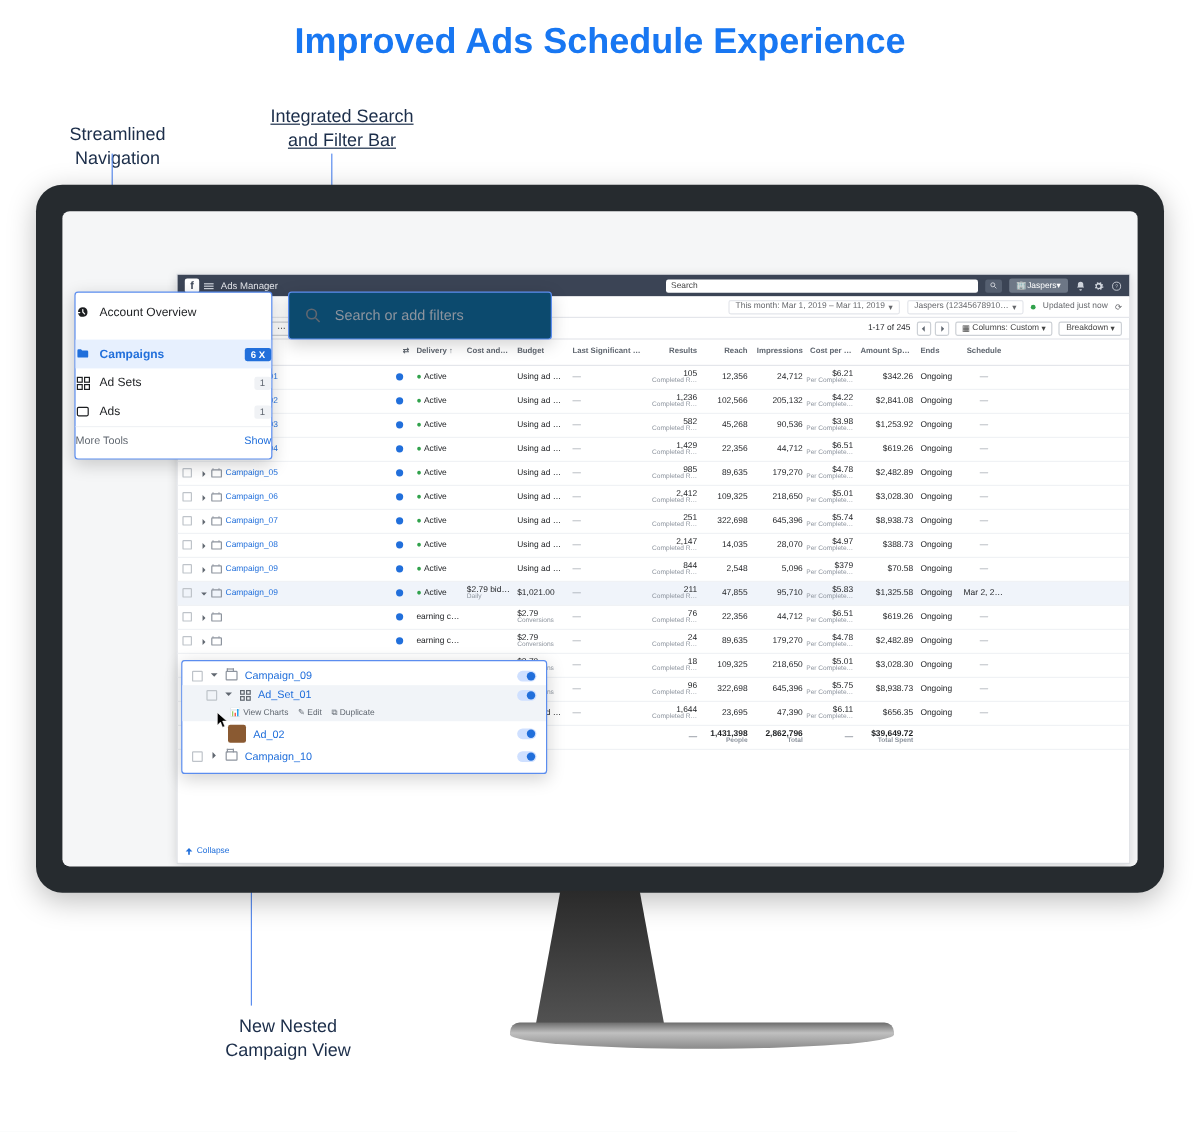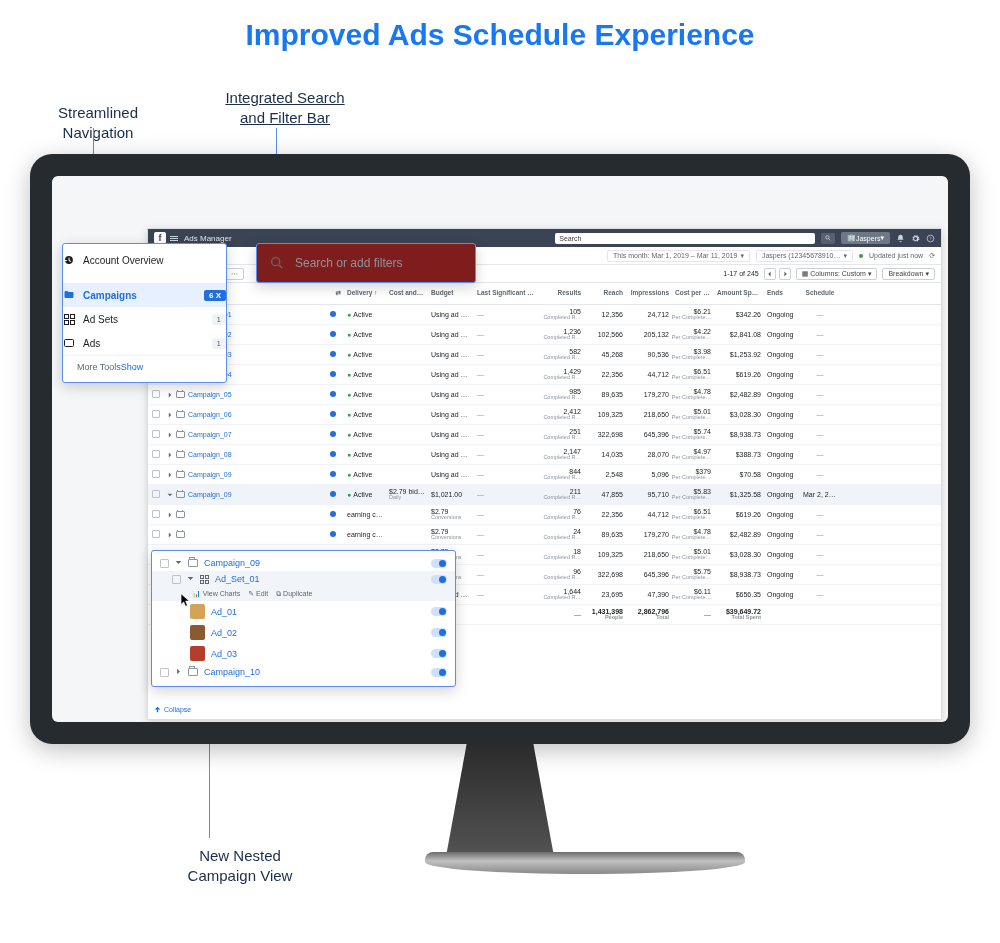--- a/index.html
+++ b/index.html
@@ -83,29 +83,29 @@
 .active-dot { color: #31a24c; font-weight: 700; margin-right: 2px; }
 .num-stack { display: flex; flex-direction: column; align-items: flex-end; line-height: 1; }
 .dash { color: #8d949e; }
 
 
 .sidebar-card { position: absolute; left: 10px; top: 67px; width: 165px; background: #fff; border: 1.5px solid #5b8def; border-radius: 3px; box-shadow: 0 4px 14px rgba(0,0,0,0.18); padding: 4px 0; z-index: 10; font-size: 10px; }
 .sidebar-card .s-item { display: flex; align-items: center; padding: 6px 0; gap: 8px; color: #1c1e21; }
 .sidebar-card .s-item.active { background: #e7f0fe; color: #216fdb; font-weight: 600; margin-top: 11px; }
 .sidebar-card .s-badge { margin-left: auto; background: #216fdb; color: #fff; border-radius: 2px; padding: 1px 5px; font-size: 8px; font-weight: 700; }
 .sidebar-card .s-count { margin-left: auto; background: #f0f2f5; color: #606770; border-radius: 2px; padding: 1px 5px; font-size: 8px; }
-.sidebar-card .s-more { display: flex; justify-content: flex-start; padding: 6px 14px; font-size: 9px; color: #606770; border-top: 1px solid #f0f2f5; }
+.sidebar-card .s-more { display: flex; justify-content: space-between; padding: 6px 0; font-size: 9px; color: #606770; border-top: 1px solid #f0f2f5; }
 .sidebar-card .s-show { color: #216fdb; }
 .s-icon { width: 12px; height: 12px; display: flex; align-items: center; justify-content: center; }
 .s-icon svg { width: 12px; height: 12px; fill: currentColor; }
 .grid2 { display: grid; grid-template-columns: 5px 5px; grid-template-rows: 5px 5px; gap: 1px; }
 .grid2 span { border: 1px solid currentColor; }
 
 
-.search-card { position: absolute; left: 204px; top: 67px; width: 220px; height: 40px; background: #7f1d1d; border: 1.5px solid #5b8def; border-radius: 3px; box-shadow: 0 4px 14px rgba(0,0,0,0.18); z-index: 10; display: flex; align-items: center; padding: 0 12px; gap: 10px; }
+.search-card { position: absolute; left: 188px; top: 67px; width: 220px; height: 40px; background: #0c4a6e; border: 1.5px solid #5b8def; border-radius: 3px; box-shadow: 0 4px 14px rgba(0,0,0,0.18); z-index: 10; display: flex; align-items: center; padding: 0 12px; gap: 10px; }
 .search-card svg { width: 16px; height: 16px; stroke: #606770; fill: none; stroke-width: 2; }
 .search-card .ph { color: #8d949e; font-size: 12px; }
 
 
 .nested-card { position: absolute; left: 99px; top: 374px; width: 305px; background: #fff; border: 1.5px solid #5b8def; border-radius: 3px; box-shadow: 0 4px 14px rgba(0,0,0,0.18); z-index: 10; font-size: 9px; padding: 4px 0 6px; }
 .nested-card .n-row { display: flex; align-items: center; padding: 3px 8px; gap: 6px; position: relative; }
 .nested-card .n-row.hover { background: #f1f4f8; }
 .n-toggle { margin-left: auto; width: 16px; height: 9px; background: #cfe0ff; border-radius: 6px; position: relative; }
 .n-toggle:after { content: ""; position: absolute; right: 1px; top: 1px; width: 7px; height: 7px; border-radius: 50%; background: #216fdb; }
 .n-check { width: 9px; height: 9px; border: 1px solid #bec3c9; border-radius: 1px; }
@@ -1049,32 +1049,22 @@
             </svg></span>
         <span class="n-toggle"></span>
         <div class="n-sub" style="width:100%;">
           <span>📊 <span>View Charts</span></span>
           <span>✎ <span>Edit</span></span>
           <span>⧉ <span>Duplicate</span></span>
         </div>
       </div>
       <div id="nested-ads">
           <div class="n-row indent2">
-    <span class="n-thumb" style="background:#d4a35a;"></span>
-    <span class="n-name">Ad_01</span>
-    <span class="n-toggle"></span>
-          </div>
-          <div class="n-row indent2">
     <span class="n-thumb" style="background:#8a5a32;"></span>
     <span class="n-name">Ad_02</span>
-    <span class="n-toggle"></span>
-          </div>
-          <div class="n-row indent2">
-    <span class="n-thumb" style="background:#b43d2e;"></span>
-    <span class="n-name">Ad_03</span>
     <span class="n-toggle"></span>
           </div>
         </div>
       <div class="n-row">
         <span class="n-check"></span>
         <span class="n-chev"><svg viewBox="0 0 10 10">
               <path d="M3 1l4 4-4 4"></path>
             </svg></span>
         <span class="n-folder"></span>
         <span class="n-name">Campaign_10</span>

